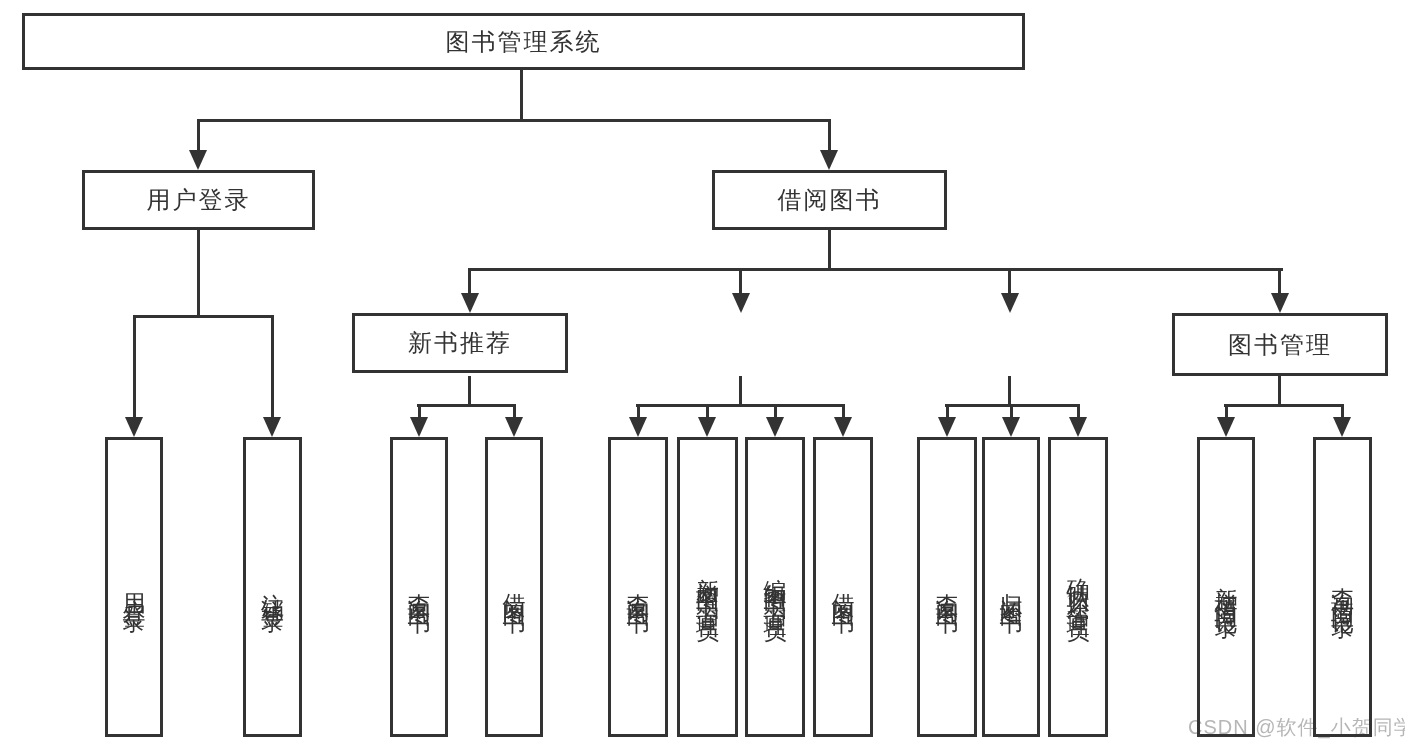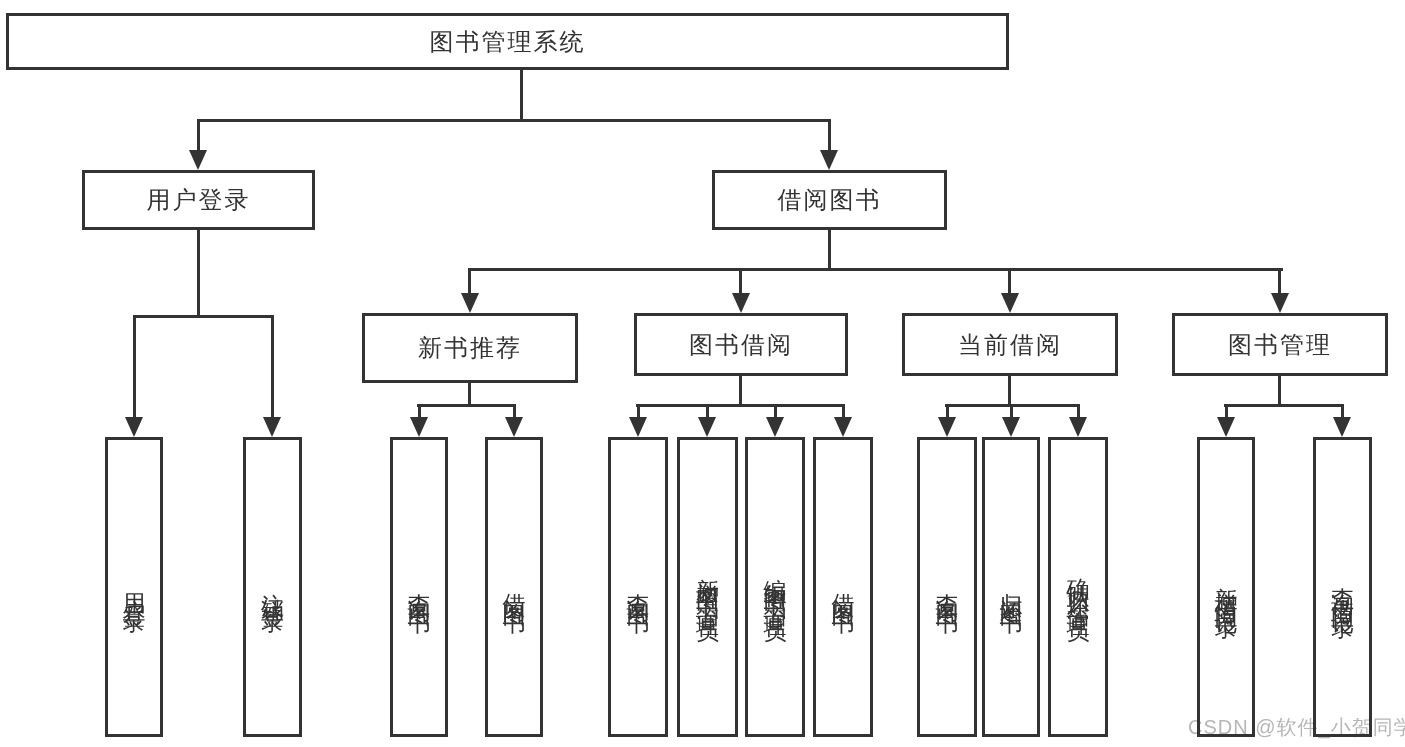--- a/index.html
+++ b/index.html
@@ -109,39 +109,33 @@
   <div class="arrow" style="left:629px;top:417px;"></div>
   <div class="arrow" style="left:698px;top:417px;"></div>
   <div class="arrow" style="left:766px;top:417px;"></div>
   <div class="arrow" style="left:834px;top:417px;"></div>
   <div class="arrow" style="left:938px;top:417px;"></div>
   <div class="arrow" style="left:1002px;top:417px;"></div>
   <div class="arrow" style="left:1069px;top:417px;"></div>
   <div class="arrow" style="left:1217px;top:417px;"></div>
   <div class="arrow" style="left:1333px;top:417px;"></div>
 
-  <div class="box box-h" style="left:6px;top:13px;width:1003px;height:57px;">
+  <div class="box box-h" style="left:22px;top:13px;width:1003px;height:57px;">
     <span class="lbl">图书管理系统</span>
   </div>
 
   <div class="box box-h" style="left:82px;top:170px;width:233px;height:60px;">
     <span class="lbl">用户登录</span>
   </div>
   <div class="box box-h" style="left:712px;top:170px;width:235px;height:60px;">
     <span class="lbl">借阅图书</span>
   </div>
 
-  <div class="box box-h" style="left:362px;top:313px;width:216px;height:70px;">
+  <div class="box box-h" style="left:352px;top:313px;width:216px;height:60px;">
     <span class="lbl">新书推荐</span>
-  </div>
-  <div class="box box-h" style="left:634px;top:313px;width:214px;height:63px;">
-    <span class="lbl">图书借阅</span>
-  </div>
-  <div class="box box-h" style="left:902px;top:313px;width:216px;height:63px;">
-    <span class="lbl">当前借阅</span>
   </div>
   <div class="box box-h" style="left:1172px;top:313px;width:216px;height:63px;">
     <span class="lbl">图书管理</span>
   </div>
 
   <div class="box box-v" style="left:105px;top:437px;width:58px;height:300px;">
     <span class="lbl">用户登录</span>
   </div>
   <div class="box box-v" style="left:243px;top:437px;width:59px;height:300px;">
     <span class="lbl">注销登录</span>

